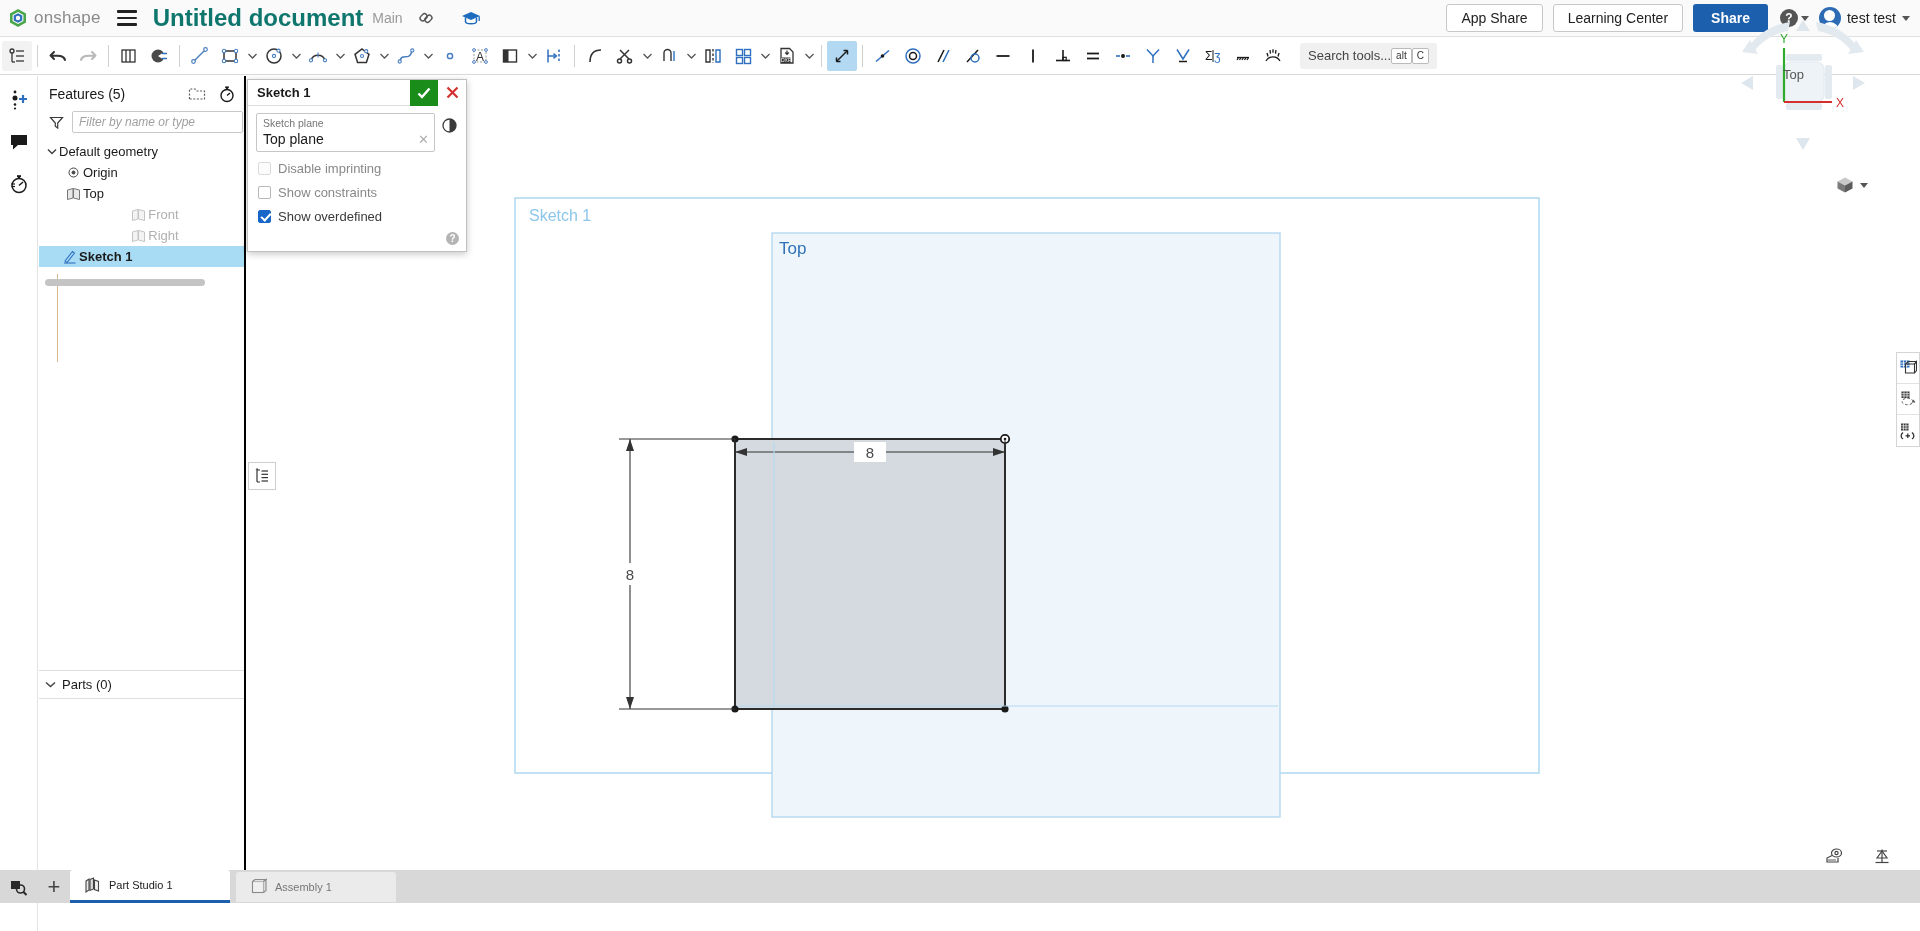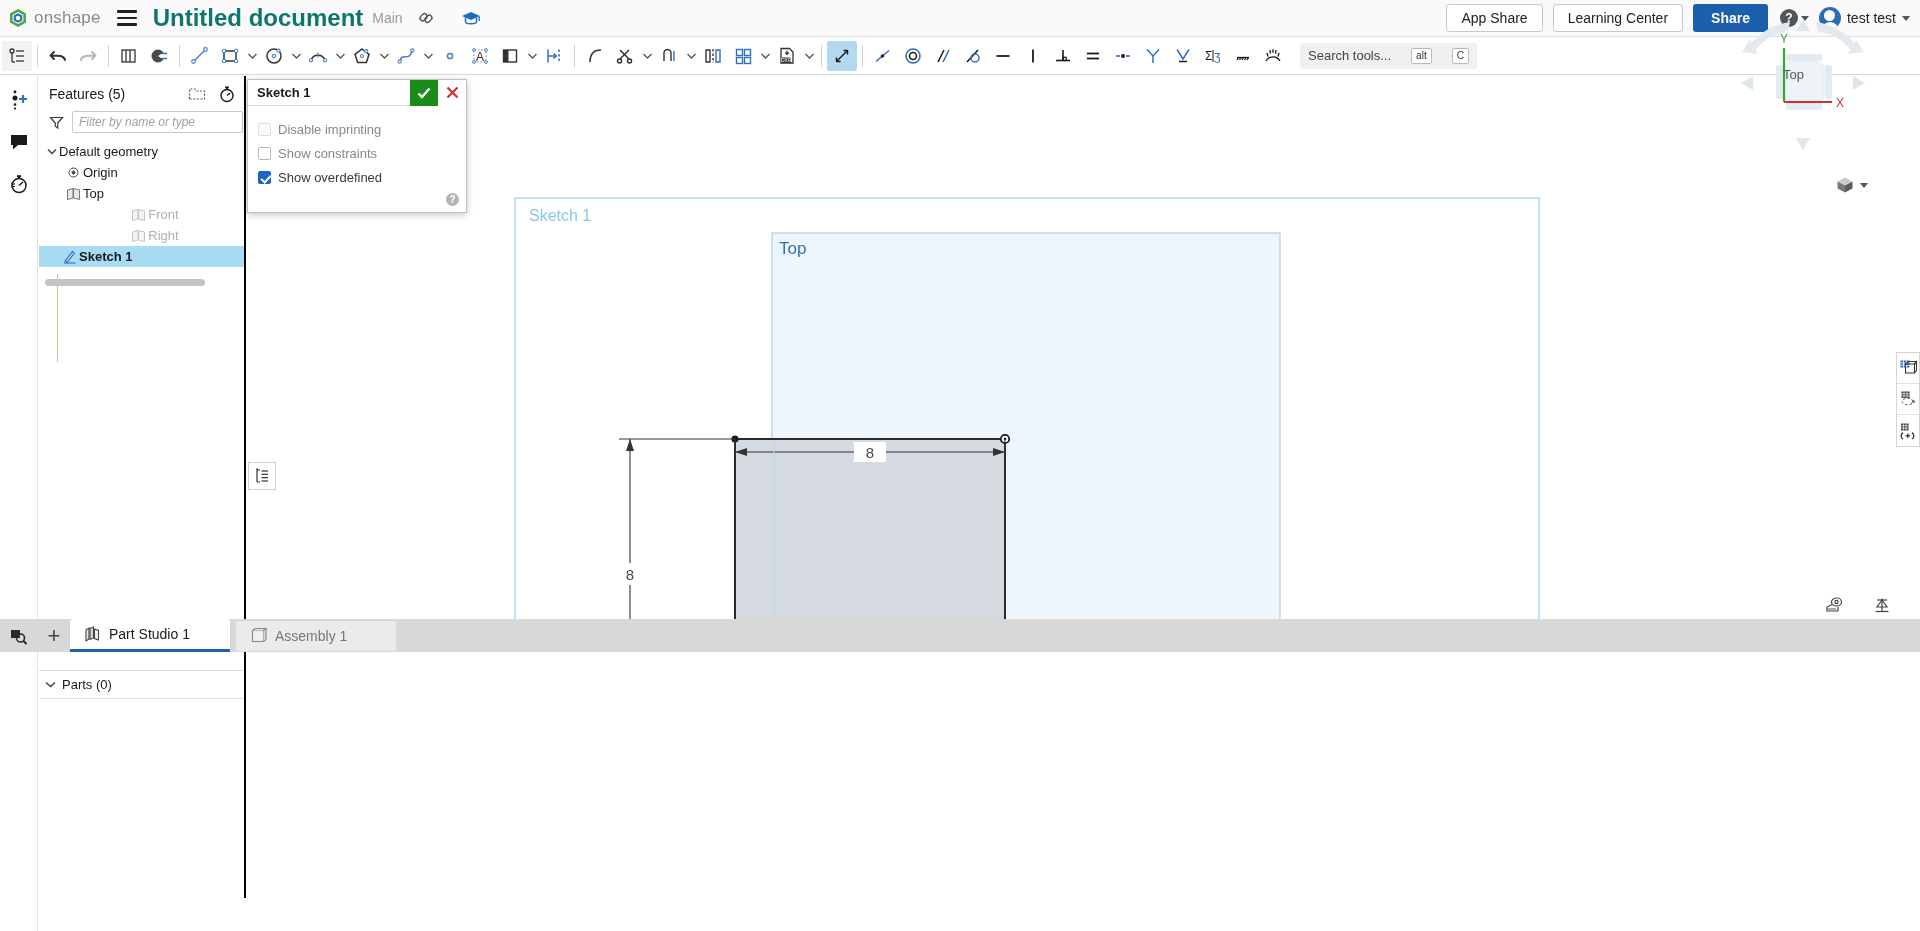--- a/index.html
+++ b/index.html
@@ -4,21 +4,21 @@
 <style>
   * { box-sizing: border-box; }
   html, body {
     margin: 0; padding: 0;
     width: 1920px; height: 931px;
     overflow: hidden;
     font-family: "Liberation Sans", sans-serif;
     background: #ffffff;
     -webkit-font-smoothing: antialiased;
   }
-  #app { position: relative; width: 1920px; height: 652px; }
+  #app { position: relative; width: 1920px; height: 903px; }
 
   
   .topbar {
     position: absolute; top: 0; left: 0; width: 1920px; height: 37px;
     background: #fafafa; border-bottom: 1px solid #e0e0e0;
     display: flex; align-items: center;
   }
   .onshape-logo { display: flex; align-items: center; margin-left: 8px; }
   .logo-mark { width: 20px; height: 20px; position: relative; }
   .logo-text {
@@ -79,21 +79,21 @@
   .tb-btn.active { background: #b3d9f2; }
   .tb-btn.first { background: #f2f2f2; }
   .tb-caret {
     width: 14px; height: 30px; display:flex;align-items:center;justify-content:center;
     cursor:pointer; flex:none;
   }
   .tb-caret svg { display:block; }
   .tb-sep { width: 1px; height: 22px; background: #d0d0d0; margin: 0 5px; flex:none; }
   .search-tools {
     margin-left: 12px; background: #f0f0f0; border-radius: 3px;
-    height: 26px; display: flex; align-items: center; padding: 0 8px; gap: 20px;
+    height: 26px; display: flex; align-items: center; padding: 0 8px; gap: 0;
     font-size: 13px; color: #444; cursor: text; flex: none;
   }
   .kbd {
     border: 1px solid #bbb; border-radius: 2px; background: #fff; font-size: 10px;
     padding: 1px 4px; color: #333; line-height: 1.2;
   }
 
   
   .rail {
     position: absolute; top: 76px; left: 0; width: 38px; height: 855px;
@@ -230,21 +230,21 @@
     background: #d8d8d8; display: flex; align-items: flex-end;
   }
   .bb-left { display: flex; align-items: center; height: 33px; }
   .bb-icon { width: 38px; height: 33px; display:flex;align-items:center;justify-content:center;cursor:pointer; }
   .bb-plus {
     width: 32px; height: 33px; display: flex; align-items: center; justify-content: center;
     font-size: 22px; color: #444; cursor: pointer; font-weight: 300;
   }
   .tab {
     height: 30px; display: flex; align-items: center; gap: 8px; padding: 0 22px 0 14px;
-    font-size: 14px; cursor: pointer; border-radius: 3px 3px 0 0; min-width: 160px;
+    font-size: 11px; cursor: pointer; border-radius: 3px 3px 0 0; min-width: 160px;
   }
   .tab.active { background: #fff; color: #1a1a1a; border-bottom: 3px solid #1c5fac; height: 33px; }
   .tab.inactive { background: #ebebeb; color: #777; margin-left: 6px; }
 
   
   .measure-icons {
     position: absolute; right: 28px; bottom: 38px; display: flex; gap: 28px; align-items: center;
   }
   .mi { cursor: pointer; }
 
@@ -784,20 +784,33 @@
             <path d="M2.5,8.5 L6,12 L13.5,3.5" stroke="#fff" stroke-width="2.4" fill="none"></path>
           </svg>
       </span>
       <span class="sk-cancel">
         <svg width="15" height="15" viewBox="0 0 15 15">
             <path d="M2.5,2.5 L12.5,12.5 M12.5,2.5 L2.5,12.5" stroke="#d32f2f" stroke-width="2.2"></path>
           </svg>
       </span>
     </div>
     <div class="sk-body">
+      <div class="sk-field-row">
+        <div class="sk-field">
+          <div class="sk-field-label">Sketch plane</div>
+          <div class="sk-field-value">Top plane</div>
+          <div class="sk-field-clear">✕</div>
+        </div>
+        <span style="padding-top:4px;">
+          <svg width="17" height="17" viewBox="0 0 17 17">
+            <circle cx="8.5" cy="8.5" r="6.5" fill="none" stroke="#3a3a3a" stroke-width="1.3"></circle>
+            <path d="M8.5,2 A6.5,6.5 0 0 1 8.5,15 Z" fill="#3a3a3a"></path>
+          </svg>
+        </span>
+      </div>
 
       <div class="sk-cbrow">
         <span class="cb dis"></span>
         <span class="cb-label">Disable imprinting</span>
       </div>
       <div class="sk-cbrow">
         <span class="cb"></span>
         <span class="cb-label">Show constraints</span>
       </div>
       <div class="sk-cbrow">

